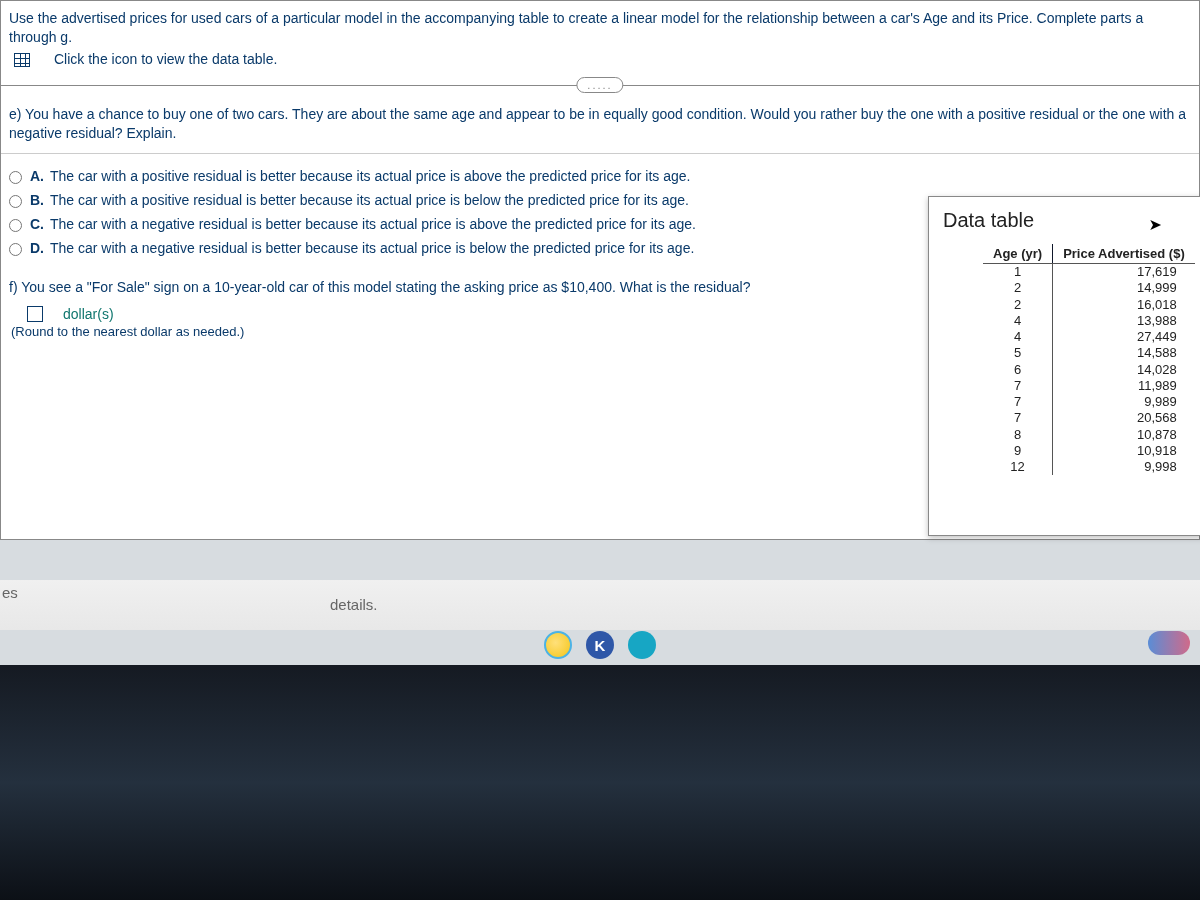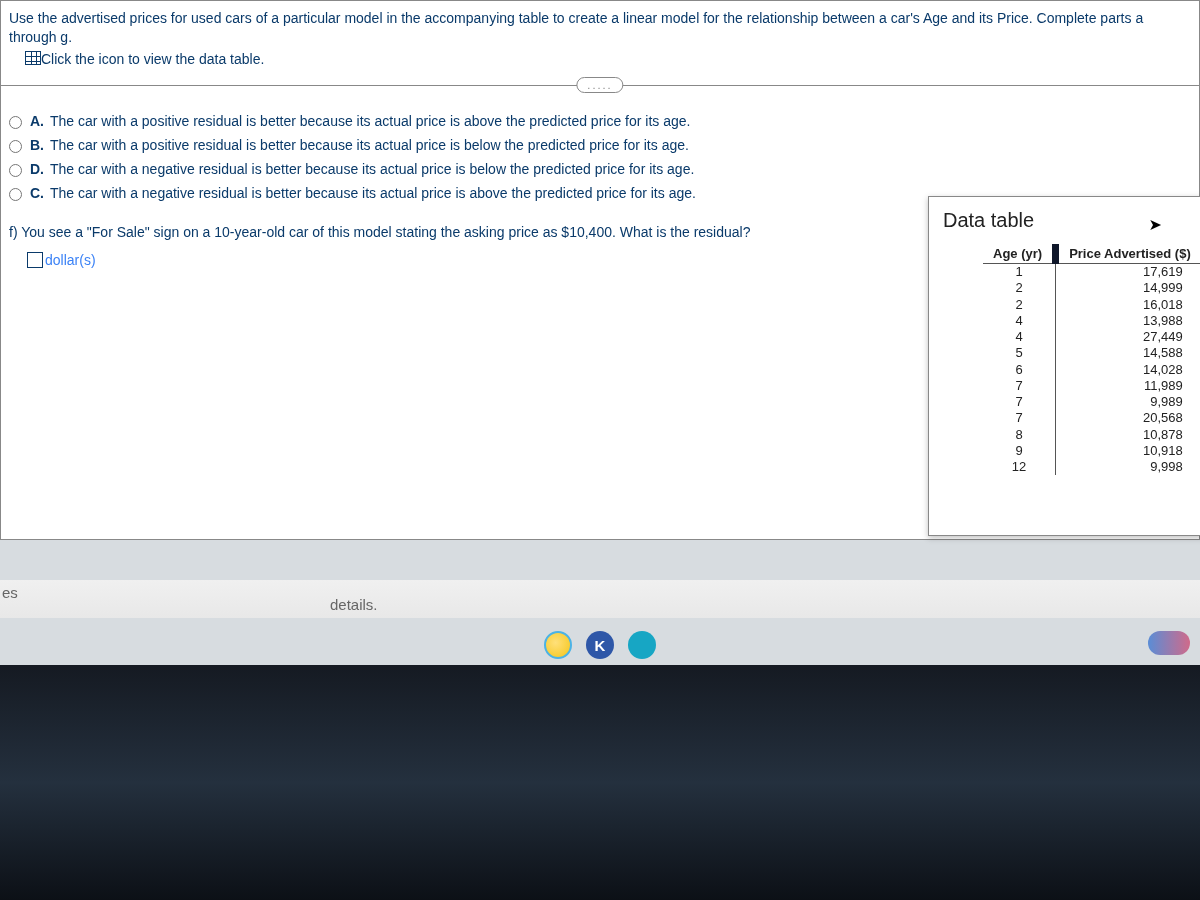--- a/index.html
+++ b/index.html
@@ -17,26 +17,26 @@
       height: 540px;
       position: relative;
     }
     .intro {
       padding: 8px 10px 4px 8px;
       font-size: 14px;
       color: #0a3a6a;
       line-height: 1.35;
     }
     .data-link {
-      padding: 0px 10px 10px 24px;
-      font-size: 14px;
-      color: #0a3a6a;
-      display: flex;
-      align-items: flex-start;
-      gap: 0;
+      padding: 0px 10px 10px 13px;
+      font-size: 14px;
+      color: #0a3a6a;
+      display: flex;
+      align-items: flex-end;
+      gap: 24px;
     }
     .grid-icon {
       display: inline-block;
       width: 16px; height: 14px;
       border: 1px solid #0a3a6a;
       background:
         linear-gradient(#0a3a6a, #0a3a6a) 0 4px / 100% 1px no-repeat,
         linear-gradient(#0a3a6a, #0a3a6a) 0 9px / 100% 1px no-repeat,
         linear-gradient(#0a3a6a, #0a3a6a) 5px 0 / 1px 100% no-repeat,
         linear-gradient(#0a3a6a, #0a3a6a) 10px 0 / 1px 100% no-repeat;
@@ -93,24 +93,24 @@
     .opt-key { font-weight: bold; margin-right: 6px; }
     .question-f {
       padding: 8px 10px 6px 8px;
       font-size: 14px;
       color: #0a3a6a;
       line-height: 1.35;
     }
     .answer-row {
       padding: 4px 10px 2px 26px;
       font-size: 14px;
-      color: #3b82f6;
+      color: #0f766e;
       display: flex;
       align-items: center;
-      gap: 2px;
+      gap: 20px;
     }
     .answer-box {
       width: 16px; height: 16px;
       border: 1px solid #0a3a6a;
       background: #fff;
     }
     .hint {
       padding: 0 10px 0 10px;
       font-size: 13px;
       color: #0a3a6a;
@@ -143,36 +143,36 @@
       border-collapse: collapse;
       font-size: 13px;
       color: #222;
       margin-left: 40px;
     }
     .data-table th {
       font-weight: bold;
       border-bottom: 1px solid #555;
       padding: 2px 10px;
       text-align: center;
-      border-right: 7px solid #0f172a;
+      border-right: 1px solid #0f172a;
     }
     .data-table th:last-child { border-right: none; }
     .data-table td {
       padding: 0 10px;
       text-align: center;
       border-right: 1px solid #555;
       line-height: 1.25;
     }
     .data-table td:last-child { border-right: none; text-align: right; padding-right: 18px;}
     
     .footer-bar {
       position: absolute;
       left: 0; right: 0;
       top: 580px;
-      height: 38px;
+      height: 50px;
       background: linear-gradient(#f0f0f0, #e8e8e8);
       color: #666;
       font-size: 15px;
     }
     .footer-es {
       position: absolute;
       left: 2px; top: 4px;
     }
     .footer-details {
       position: absolute;
@@ -224,54 +224,56 @@
 
   <div class="data-link">
     <span class="grid-icon"></span>
     <span>Click the icon to view the data table.</span>
   </div>
 
   <div class="dots-divider">
     <span class="dots-pill">.....</span>
   </div>
 
+  <div class="question-e">e) You have a chance to buy one of two cars. They are about the same age and appear to be in equally good condition. Would you rather buy the one with a positive residual or the one with a negative residual? Explain.</div>
 
   <div class="options">
     <div class="option-row">
       <input type="radio" name="qe" style="">
       <span class="opt-label">
         <span class="opt-key">A.</span><span>The car with a positive residual is better because its actual price is above the predicted price for its age.</span>
       </span>
     </div>
     <div class="option-row">
       <input type="radio" name="qe" style="">
       <span class="opt-label">
         <span class="opt-key">B.</span><span>The car with a positive residual is better because its actual price is below the predicted price for its age.</span>
       </span>
     </div>
     <div class="option-row">
       <input type="radio" name="qe" style="">
       <span class="opt-label">
-        <span class="opt-key">D.</span><span>The car with a negative residual is better because its actual price is below the predicted price for its age.</span>
+        <span class="opt-key">C.</span><span>The car with a negative residual is better because its actual price is above the predicted price for its age.</span>
       </span>
     </div>
     <div class="option-row">
       <input type="radio" name="qe" style="">
       <span class="opt-label">
-        <span class="opt-key">C.</span><span>The car with a negative residual is better because its actual price is above the predicted price for its age.</span>
+        <span class="opt-key">D.</span><span>The car with a negative residual is better because its actual price is below the predicted price for its age.</span>
       </span>
     </div>
   </div>
 
   <div class="question-f">f) You see a "For Sale" sign on a 10-year-old car of this model stating the asking price as $10,400. What is the residual?</div>
 
   <div class="answer-row">
     <span class="answer-box"></span>
     <span>dollar(s)</span>
   </div>
+  <div class="hint">(Round to the nearest dollar as needed.)</div>
 
   <div class="data-popup">
     <h2>Data table</h2>
     <span class="cursor-icon">➤</span>
     <table class="data-table">
       <thead>
         <tr>
           <th>Age (yr)</th>
           <th>Price Advertised ($)</th>
         </tr>

